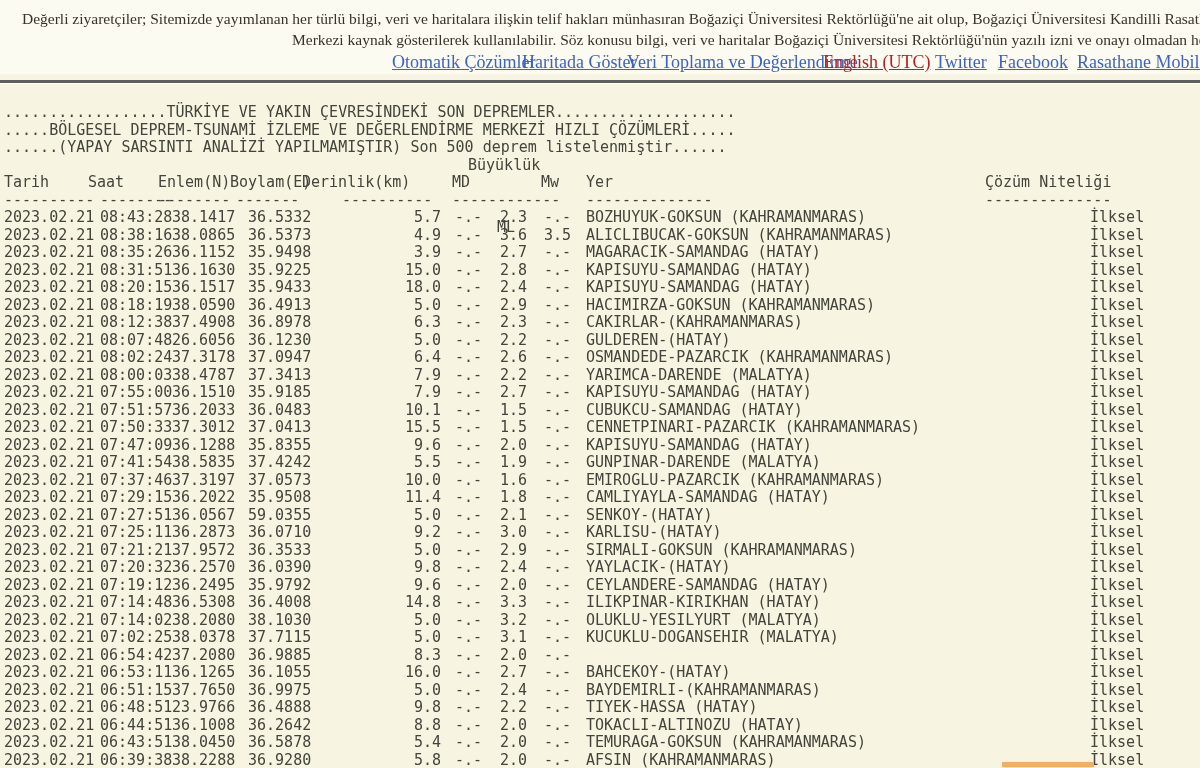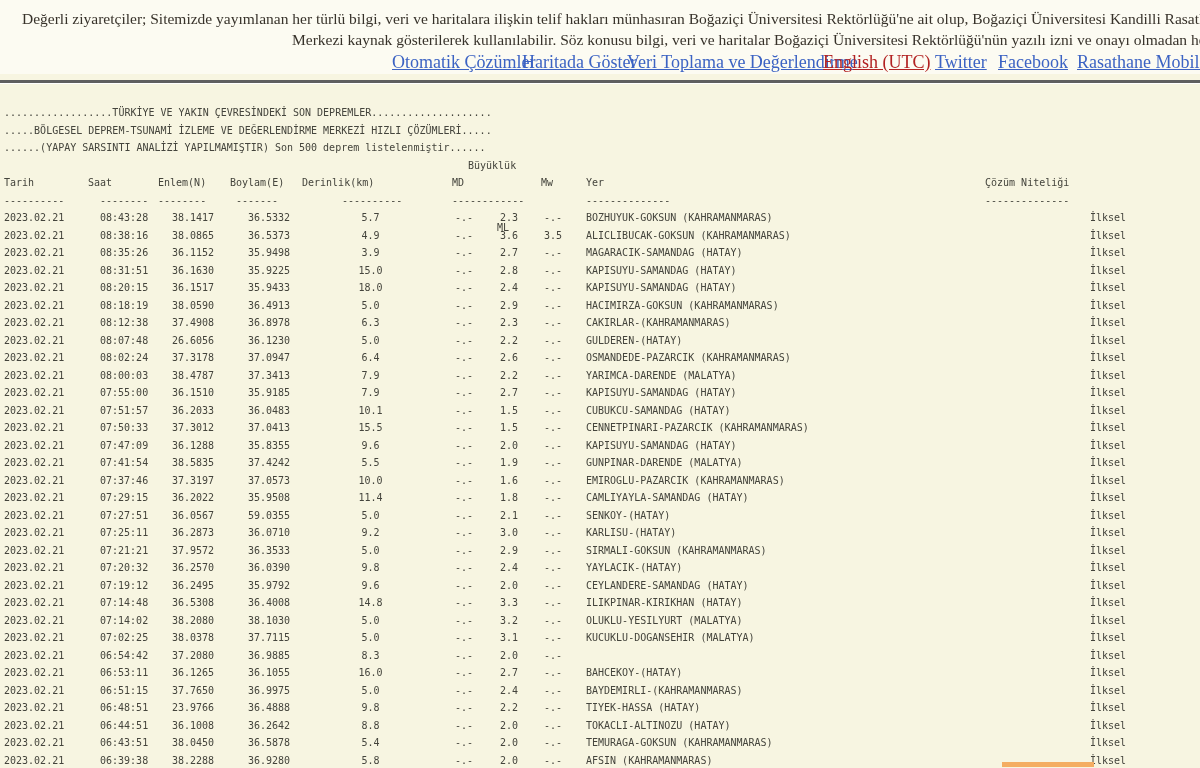--- a/index.html
+++ b/index.html
@@ -46,21 +46,21 @@
   .rule{
     border:none;margin:6px 0 0 0;
     height:3px;background:#5f5f5f;
     border-bottom:1px solid #ffffff;
   }
   
   .pre{
     position:relative;
     padding-top:20px;
     font-family:"DejaVu Sans Mono","Liberation Mono",monospace;
-    font-size:10px;
+    font-size:15px;
     color:#44443c;
   }
   .line{
     position:relative;
     height:17.5px;
     line-height:17.5px;
     white-space:pre;
     padding-left:4px;
   }
   .line .c{position:absolute;top:0;white-space:pre;}
@@ -70,21 +70,21 @@
   .h-md{left:452px;text-align:right;}    .h-ml{left:497px;margin-top:45px;}    .h-mw{left:541px;}
   .h-yer{left:586px;}   .h-cozum{left:985px;}
   .h-buyukluk{left:468px;}
   
   .s-tarih{left:4px;}   .s-saat{left:100px;}  .s-enlem{left:158px;}
   .s-boylam{left:236px;}.s-derinlik{left:342px;}
   .s-mag{left:452px;}   .s-yer{left:586px;}   .s-cozum{left:985px;}
   
   .c-date{left:4px;}    .c-time{left:100px;}  .c-lat{left:172px;}
   .c-lon{left:248px;}
-  .c-depth{left:334px;width:73px;text-align:center;}
+  .c-depth{left:368px;width:73px;text-align:right;}
   .c-md{left:455px;}    .c-ml{left:500px;}    .c-mw{left:544px;}
   .c-yer{left:586px;}   .c-q{left:1090px;}
   .find-highlight{
     position:absolute;
     left:1002px;top:762px;width:92px;height:5px;
     background:#f4ad62;
   }
 </style>
 </head>
 <body>

